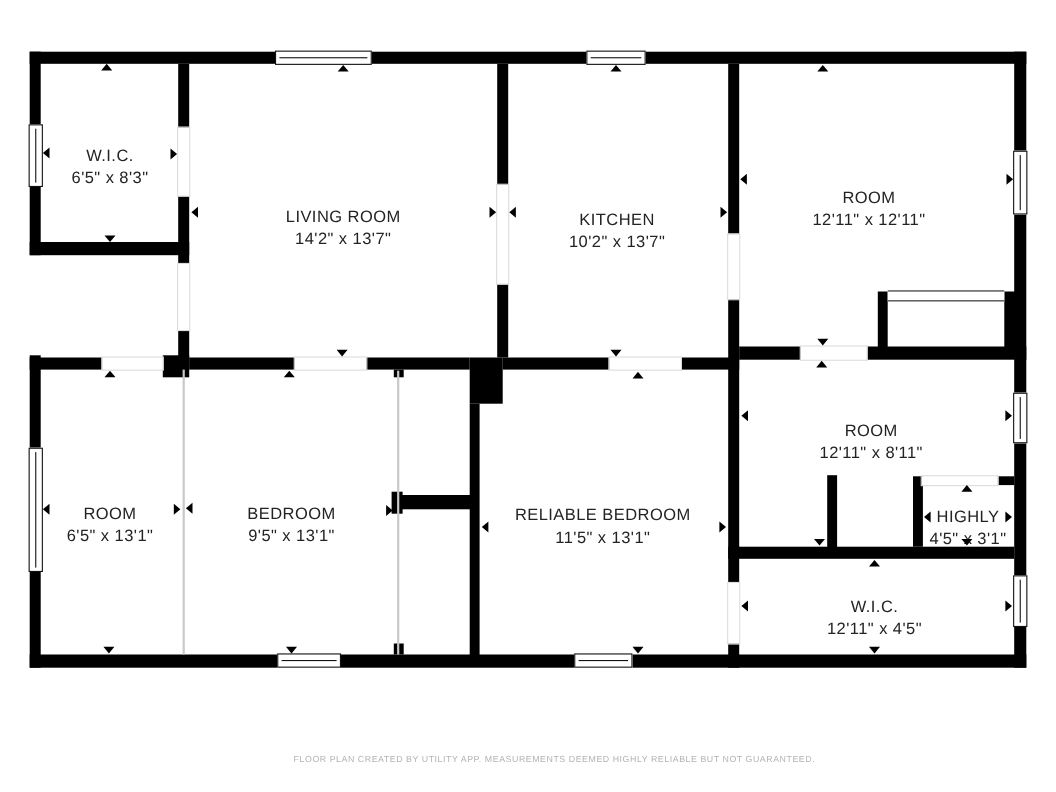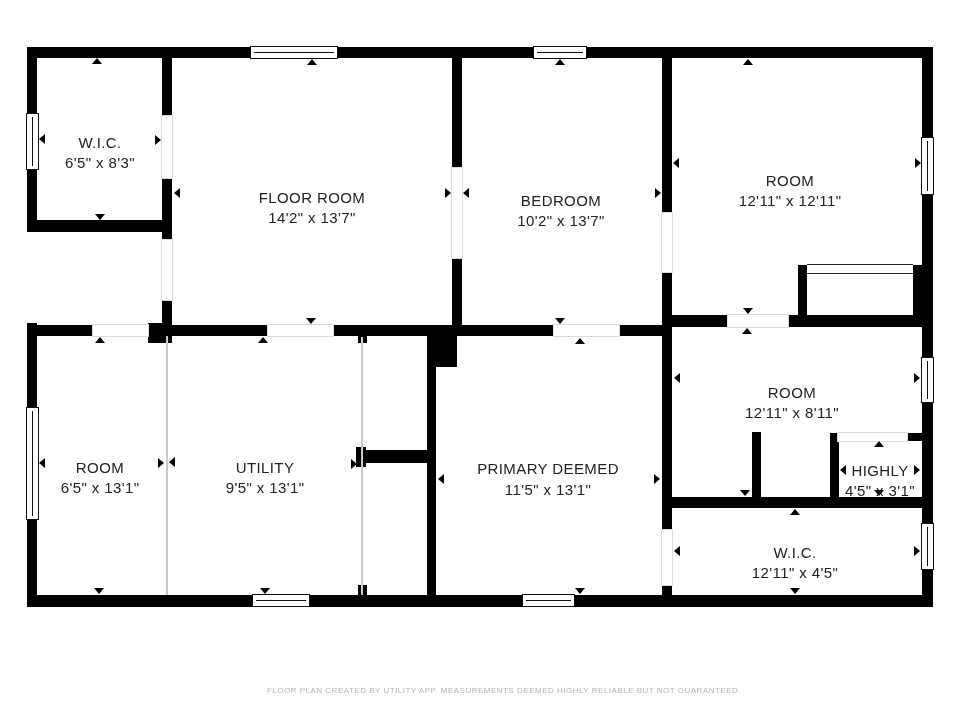--- a/index.html
+++ b/index.html
@@ -112,51 +112,51 @@
       </div>
       <div class="window h" style="left: 522px; top: 594px; width: 53px; height: 13px;">
         <div class="mid"></div>
       </div>
       <div class="room-name" style="left: 100px; top: 142px;">W.I.C.</div>
       <div class="room-dims" style="left: 100px; top: 162px;">6'5" x 8'3"</div>
       <div class="arr up" style="left: 92px; top: 58px;"></div>
       <div class="arr down" style="left: 95px; top: 214px;"></div>
       <div class="arr left" style="left: 39px; top: 134px;"></div>
       <div class="arr right" style="left: 155px; top: 135px;"></div>
-      <div class="room-name" style="left: 312px; top: 197px;">FLOOR ROOM</div>
+      <div class="room-name" style="left: 312px; top: 197px;">LIVING ROOM</div>
       <div class="room-dims" style="left: 312px; top: 217px;">14'2" x 13'7"</div>
       <div class="arr up" style="left: 307px; top: 59px;"></div>
       <div class="arr down" style="left: 306px; top: 318px;"></div>
       <div class="arr left" style="left: 174px; top: 188px;"></div>
       <div class="arr right" style="left: 445px; top: 188px;"></div>
-      <div class="room-name" style="left: 561px; top: 200px;">BEDROOM</div>
+      <div class="room-name" style="left: 561px; top: 200px;">KITCHEN</div>
       <div class="room-dims" style="left: 561px; top: 220px;">10'2" x 13'7"</div>
       <div class="arr up" style="left: 555px; top: 59px;"></div>
       <div class="arr down" style="left: 555px; top: 318px;"></div>
       <div class="arr left" style="left: 463px; top: 188px;"></div>
       <div class="arr right" style="left: 655px; top: 188px;"></div>
       <div class="room-name" style="left: 790px; top: 180px;">ROOM</div>
       <div class="room-dims" style="left: 790px; top: 200px;">12'11" x 12'11"</div>
       <div class="arr up" style="left: 743px; top: 59px;"></div>
       <div class="arr down" style="left: 743px; top: 308px;"></div>
       <div class="arr left" style="left: 673px; top: 158px;"></div>
       <div class="arr right" style="left: 915px; top: 158px;"></div>
       <div class="room-name" style="left: 100px; top: 467px;">ROOM</div>
       <div class="room-dims" style="left: 100px; top: 487px;">6'5" x 13'1"</div>
       <div class="arr up" style="left: 95px; top: 337px;"></div>
       <div class="arr down" style="left: 94px; top: 588px;"></div>
       <div class="arr left" style="left: 39px; top: 458px;"></div>
       <div class="arr right" style="left: 158px; top: 458px;"></div>
-      <div class="room-name" style="left: 265px; top: 467px;">UTILITY</div>
+      <div class="room-name" style="left: 265px; top: 467px;">BEDROOM</div>
       <div class="room-dims" style="left: 265px; top: 487px;">9'5" x 13'1"</div>
       <div class="arr up" style="left: 258px; top: 337px;"></div>
       <div class="arr down" style="left: 260px; top: 588px;"></div>
       <div class="arr left" style="left: 169px; top: 457px;"></div>
       <div class="arr right" style="left: 351px; top: 459px;"></div>
-      <div class="room-name" style="left: 548px; top: 468px;">PRIMARY DEEMED</div>
+      <div class="room-name" style="left: 548px; top: 468px;">RELIABLE BEDROOM</div>
       <div class="room-dims" style="left: 548px; top: 489px;">11'5" x 13'1"</div>
       <div class="arr up" style="left: 575px; top: 338px;"></div>
       <div class="arr down" style="left: 575px; top: 588px;"></div>
       <div class="arr left" style="left: 438px; top: 474px;"></div>
       <div class="arr right" style="left: 654px; top: 474px;"></div>
       <div class="room-name" style="left: 792px; top: 392px;">ROOM</div>
       <div class="room-dims" style="left: 792px; top: 412px;">12'11" x 8'11"</div>
       <div class="arr up" style="left: 742px; top: 328px;"></div>
       <div class="arr down" style="left: 740px; top: 490px;"></div>
       <div class="arr left" style="left: 674px; top: 373px;"></div>

